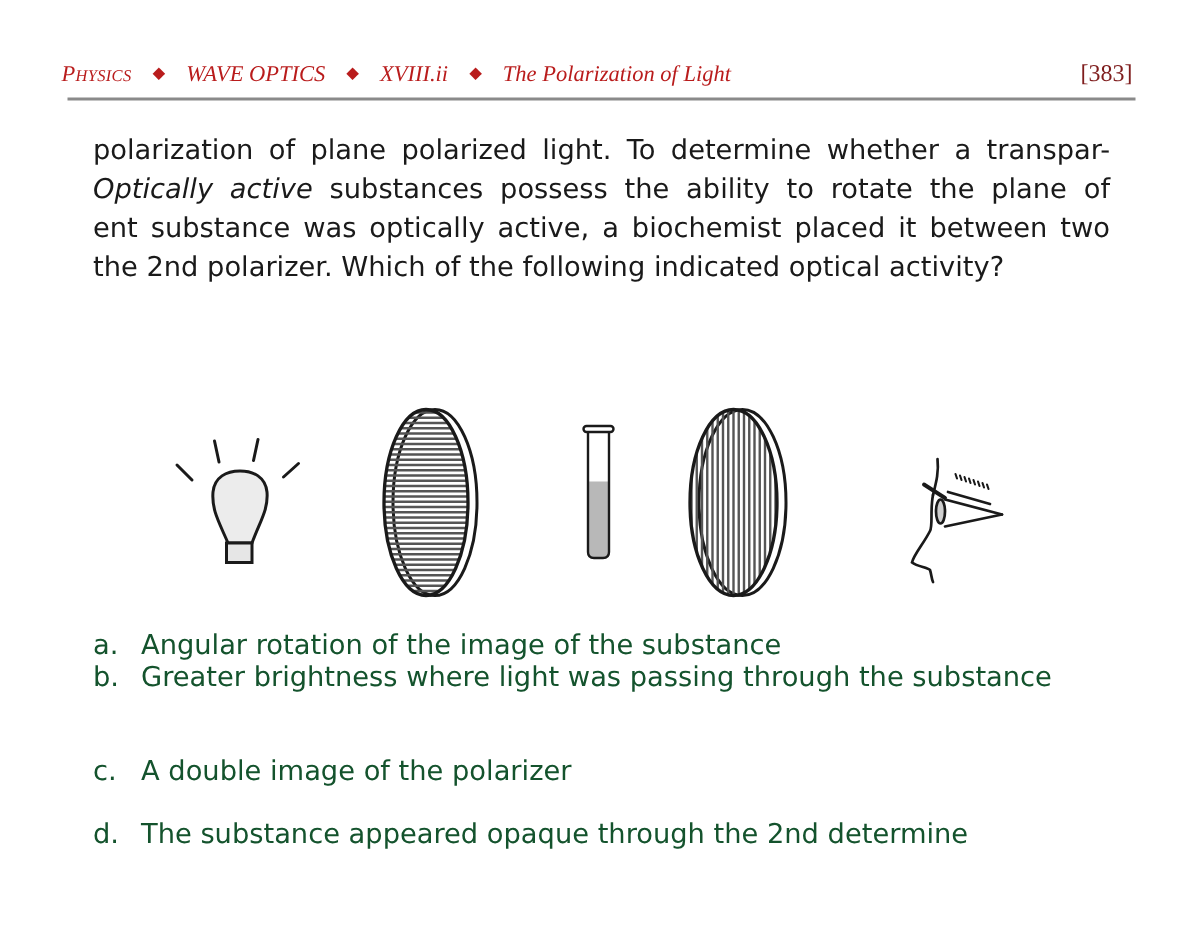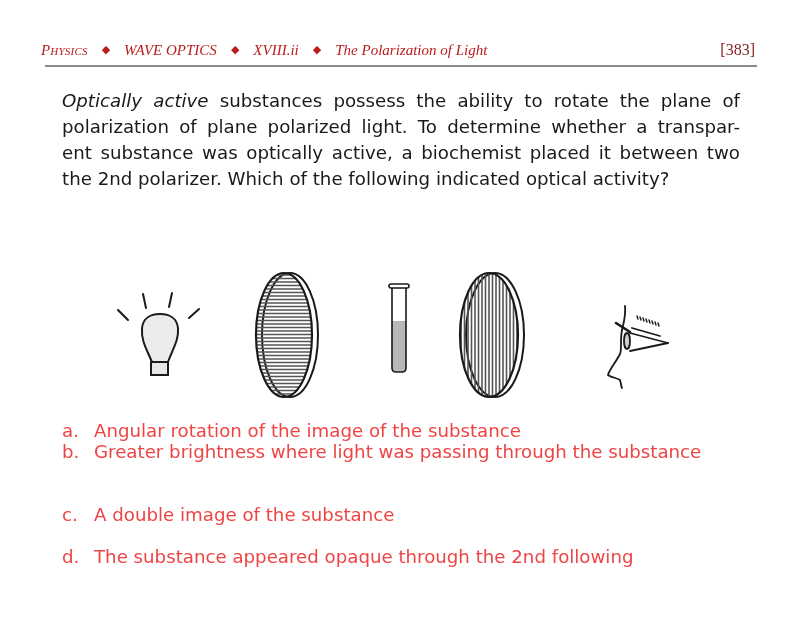--- a/index.html
+++ b/index.html
@@ -7,36 +7,36 @@
   .hdr { position:absolute; top:42px; left:41px; font-family:"Liberation Serif", serif; font-style:italic; font-size:15px; color:#b91c1c; white-space:nowrap; }
   .hdr span { display:inline-block; }
   .hdr .sc { font-variant:small-caps; letter-spacing:0.2px; }
   .hdr .bul { font-style:normal; font-size:11px; margin:0 14px 0 14px; position:relative; top:-2px; }
   .pg { position:absolute; top:41px; right:45px; font-family:"Liberation Serif", serif; font-size:16px; color:#7f1d1d; }
   .rule { position:absolute; top:65px; left:45px; width:712px; height:2px; background:#8a8a8a; }
   .para { position:absolute; left:62px; width:678px; font-family:"DejaVu Sans", sans-serif; font-size:18.2px; line-height:26px; color:#1a1a1a; }
   .line { display:block; text-align:justify; text-align-last:justify; white-space:nowrap; height:26px; }
   .line.last { text-align-last:left; }
   .line em { font-style:oblique; }
-  .opt { position:absolute; left:62px; font-family:"DejaVu Sans", sans-serif; font-size:18.2px; color:#ef4444; white-space:nowrap; }
+  .opt { position:absolute; left:62px; font-family:"DejaVu Sans", sans-serif; font-size:18.2px; color:#14532d; white-space:nowrap; }
   .opt .let { display:inline-block; width:32px; }
   svg.fig { position:absolute; left:0; top:0; }
 </style>
 </head>
 <body>
 
 <div class="hdr">
   <span class="sc">Physics</span><span class="bul">◆</span><span>WAVE OPTICS</span><span class="bul">◆</span><span>XVIII.ii</span><span class="bul">◆</span><span>The Polarization of Light</span>
 </div>
 <div class="pg">[383]</div>
 <div class="rule"></div>
 
 <div class="para" style="top:88px;">
+  <span class="line"><span>polarization of plane polarized light.  To determine whether a transpar-</span></span>
   <span class="line"><em>Optically active</em><span> substances possess the ability to rotate the plane of</span></span>
-  <span class="line"><span>polarization of plane polarized light.  To determine whether a transpar-</span></span>
   <span class="line"><span>ent substance was optically active, a biochemist placed it between two</span></span>
   <span class="line last"><span>the 2nd polarizer.  Which of the following indicated optical activity?</span></span>
 </div>
 
 <svg class="fig" width="800" height="617" viewBox="0 0 800 617">
   <defs>
     <clipPath id="p1clip">
         <ellipse cx="284" cy="335" rx="28" ry="62"></ellipse>
       </clipPath>
     <clipPath id="p2clip">
@@ -146,17 +146,17 @@
   </g>
 </svg>
 
 <div class="opt" style="top:420px;">
   <span class="let">a.</span><span>Angular rotation of the image of the substance</span>
 </div>
 <div class="opt" style="top:441px;">
   <span class="let">b.</span><span>Greater brightness where light was passing through the substance</span>
 </div>
 <div class="opt" style="top:504px;">
-  <span class="let">c.</span><span>A double image of the substance</span>
+  <span class="let">c.</span><span>A double image of the polarizer</span>
 </div>
 <div class="opt" style="top:546px;">
-  <span class="let">d.</span><span>The substance appeared opaque through the 2nd following</span>
+  <span class="let">d.</span><span>The substance appeared opaque through the 2nd determine</span>
 </div>
 
 </body></html>

